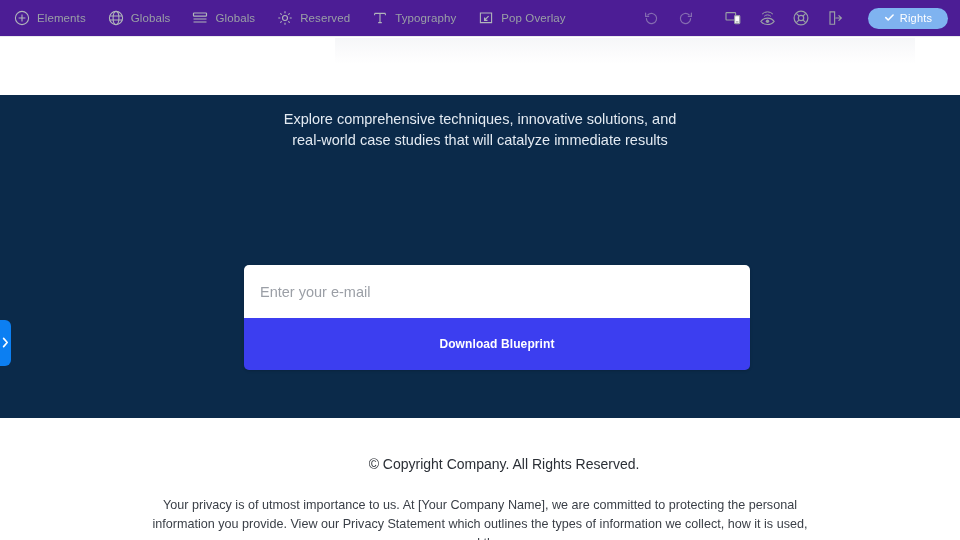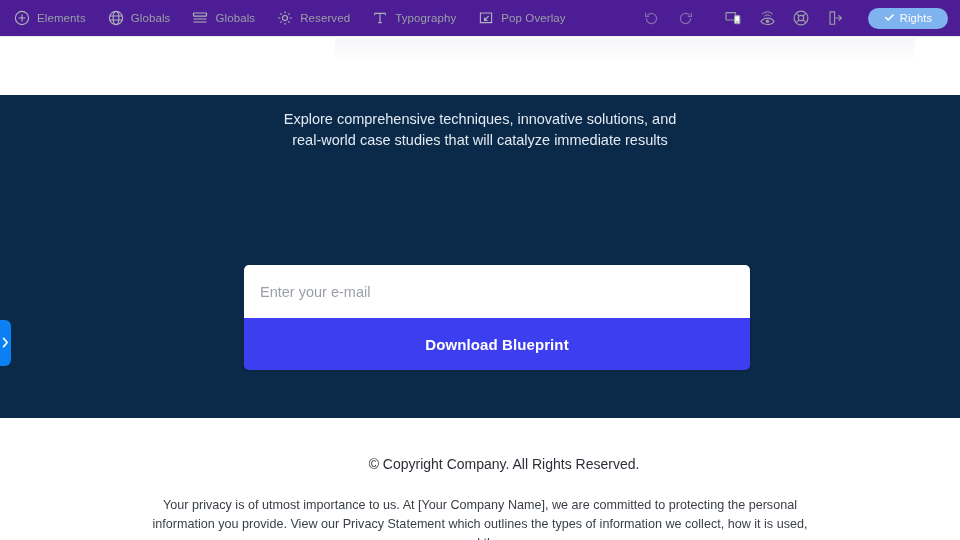--- a/index.html
+++ b/index.html
@@ -141,21 +141,21 @@
   }
   .email-field::placeholder { color: #9b9fa6; }
   .submit-btn {
     display: block;
     width: 100%;
     height: 52px;
     background: #3c3ef0;
     border: none;
     color: #ffffff;
     font-family: "Liberation Sans", sans-serif;
-    font-size: 15px;
+    font-size: 12px;
     font-weight: bold;
     letter-spacing: .1px;
     cursor: pointer;
   }
 
   
   .edge-tab {
     position: absolute;
     top: 320px; left: 0;
     width: 11px; height: 46px;

